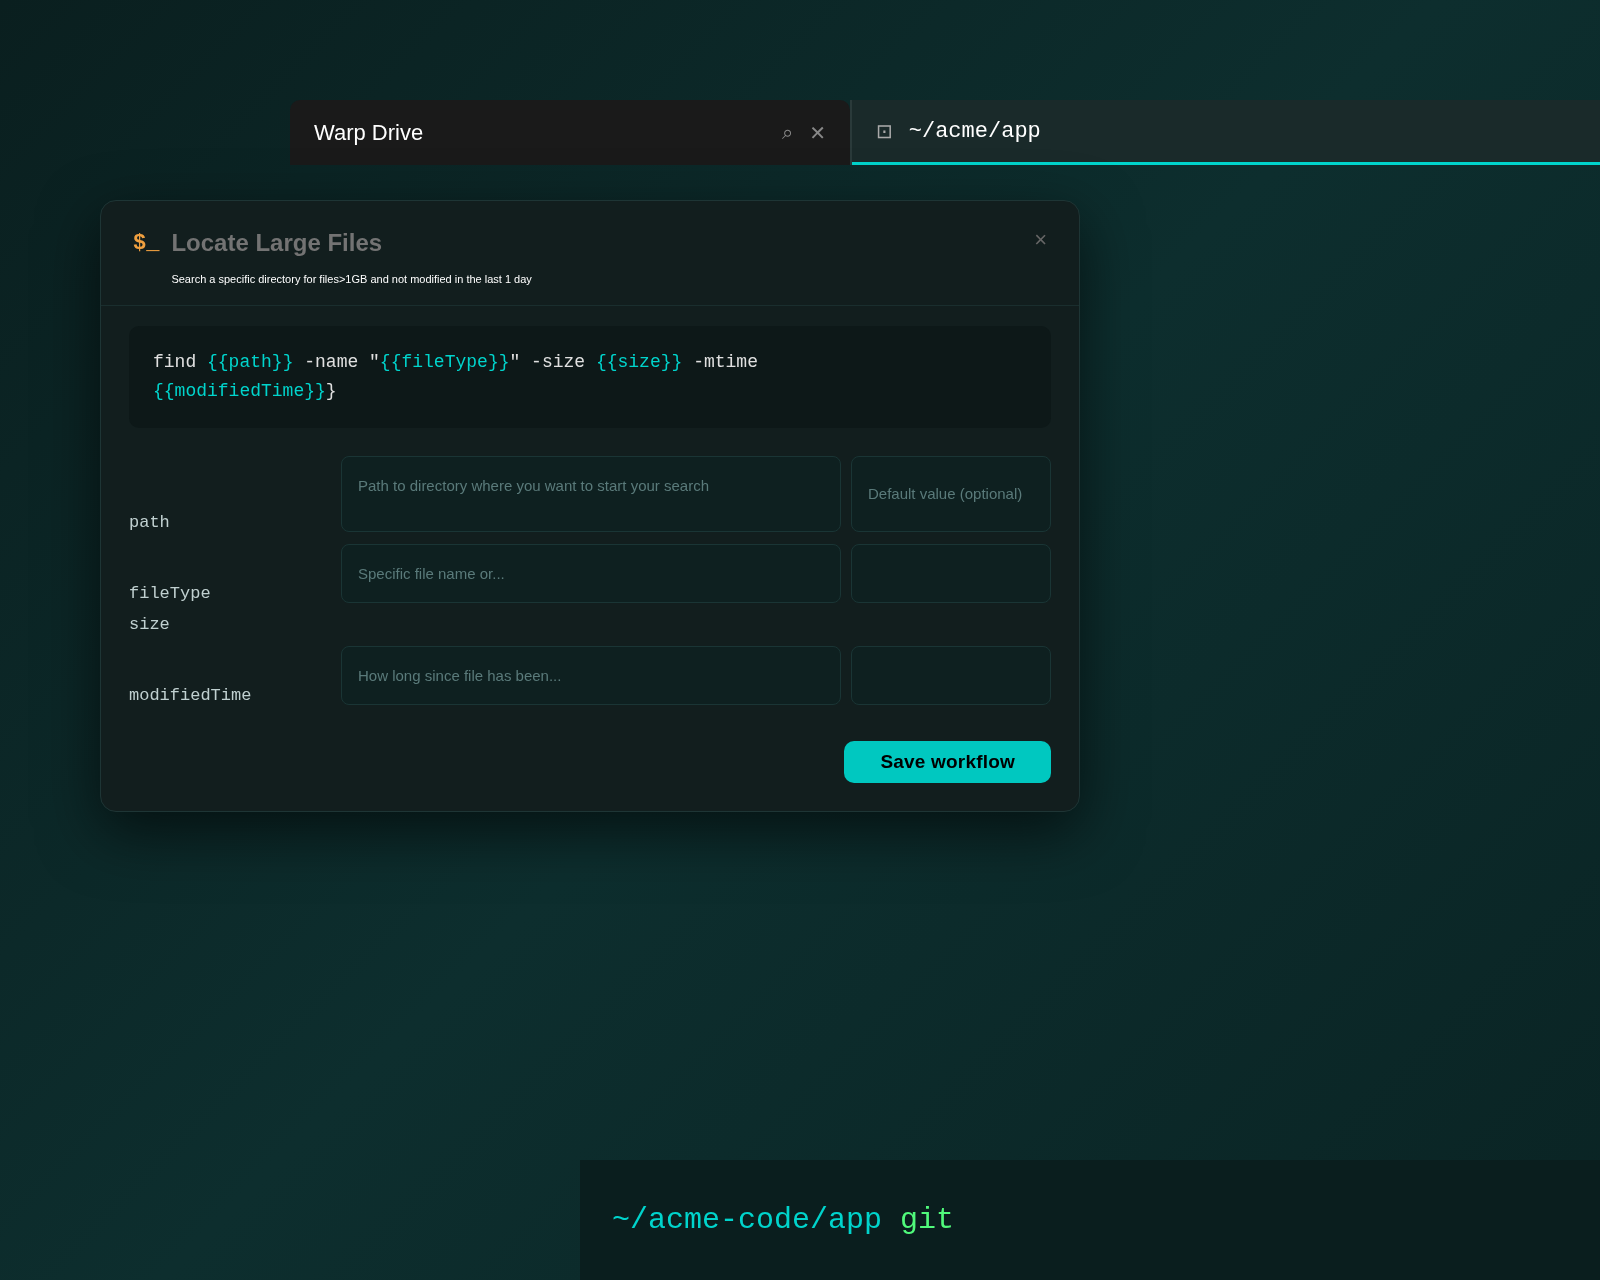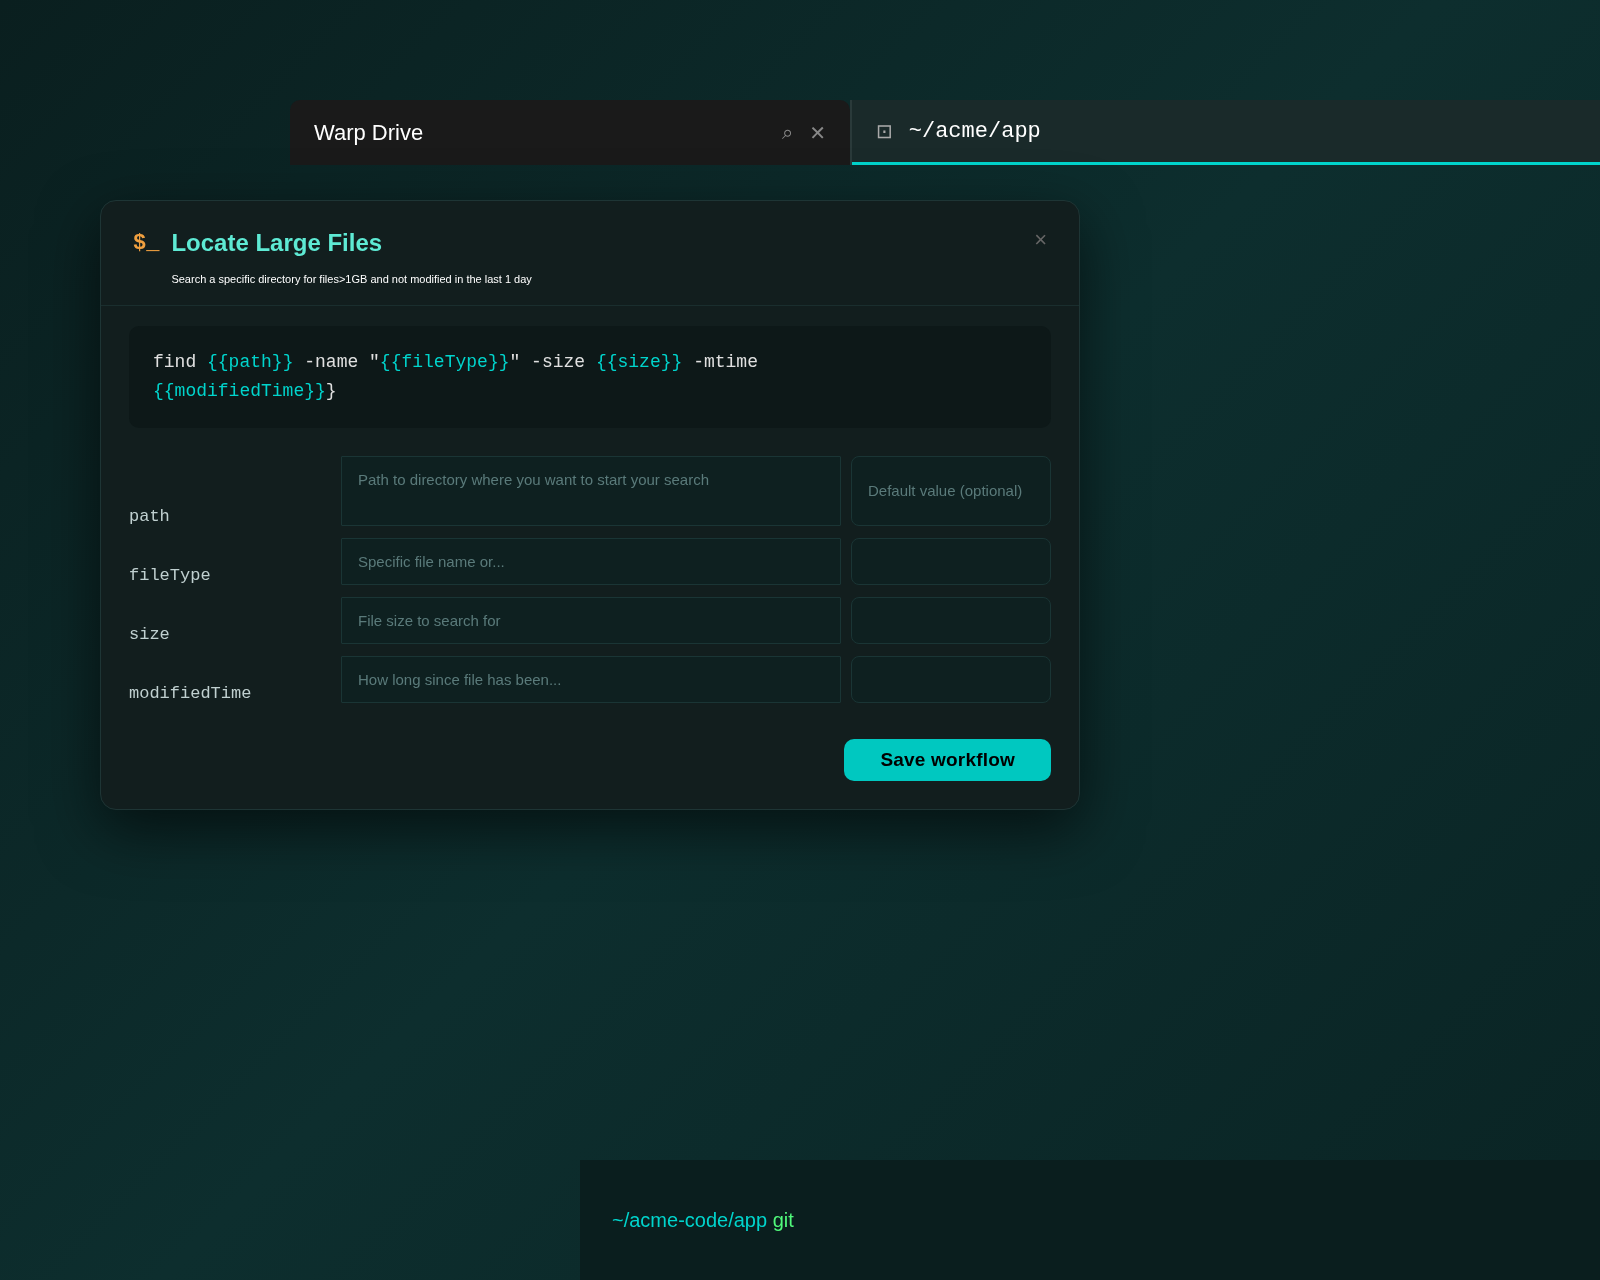--- a/index.html
+++ b/index.html
@@ -90,22 +90,22 @@
       left: 580px;
       right: 0;
       height: 120px;
       background: #0a1e1e;
       display: flex;
       align-items: center;
       padding: 0 32px;
     }
 
     .bottom-terminal-text {
-      font-family: Liberation Sans, sans-serif;
-      font-size: 20px;
+      font-family: Liberation Mono, monospace;
+      font-size: 30px;
       color: #00d4cc;
     }
 
     .bottom-terminal-text .git-word {
       color: #50fa7b;
     }
 
     
     .modal {
       position: absolute;
@@ -137,21 +137,21 @@
       color: #f0a040;
       font-size: 22px;
       font-family: 'Courier New', monospace;
       font-weight: bold;
       margin-top: 2px;
     }
 
     .modal-title-area {}
 
     .modal-title {
-      color: #5eead4;
+      color: #737373;
       font-size: 24px;
       font-weight: 600;
     }
 
     .modal-subtitle {
       color: #ffffff;
       font-size: 11px;
       margin-top: 16px;
     }
 
@@ -203,22 +203,22 @@
     .param-inputs {
       display: flex;
       gap: 10px;
       flex: 1;
     }
 
     .param-input-main {
       flex: 1;
       background: #0e2020;
       border: 1px solid #1a3535;
-      border-radius: 1px;
-      padding: 14px 16px;
+      border-radius: 8px;
+      padding: 20px 16px;
       color: #5a7a7a;
       font-size: 15px;
       font-family: -apple-system, BlinkMacSystemFont, 'Segoe UI', sans-serif;
       outline: none;
       resize: none;
     }
 
     .param-input-main::placeholder {
       color: #5a7a7a;
     }
@@ -324,24 +324,20 @@
       <div class="param-inputs">
         <input class="param-input-main" type="text" placeholder="Specific file name or..." style="">
         <input class="param-input-default" type="text" style="">
       </div>
     </div>
 
     <div class="param-row">
       <div class="param-name">
         <span>size</span>
       </div>
-      <div class="param-inputs">
-        <input class="param-input-main" type="text" placeholder="File size to search for" style="">
-        <input class="param-input-default" type="text" style="">
-      </div>
     </div>
 
     <div class="param-row">
       <div class="param-name">
         <span>modifiedTime</span>
       </div>
       <div class="param-inputs">
         <input class="param-input-main" type="text" placeholder="How long since file has been..." style="">
         <input class="param-input-default" type="text" style="">
       </div>

